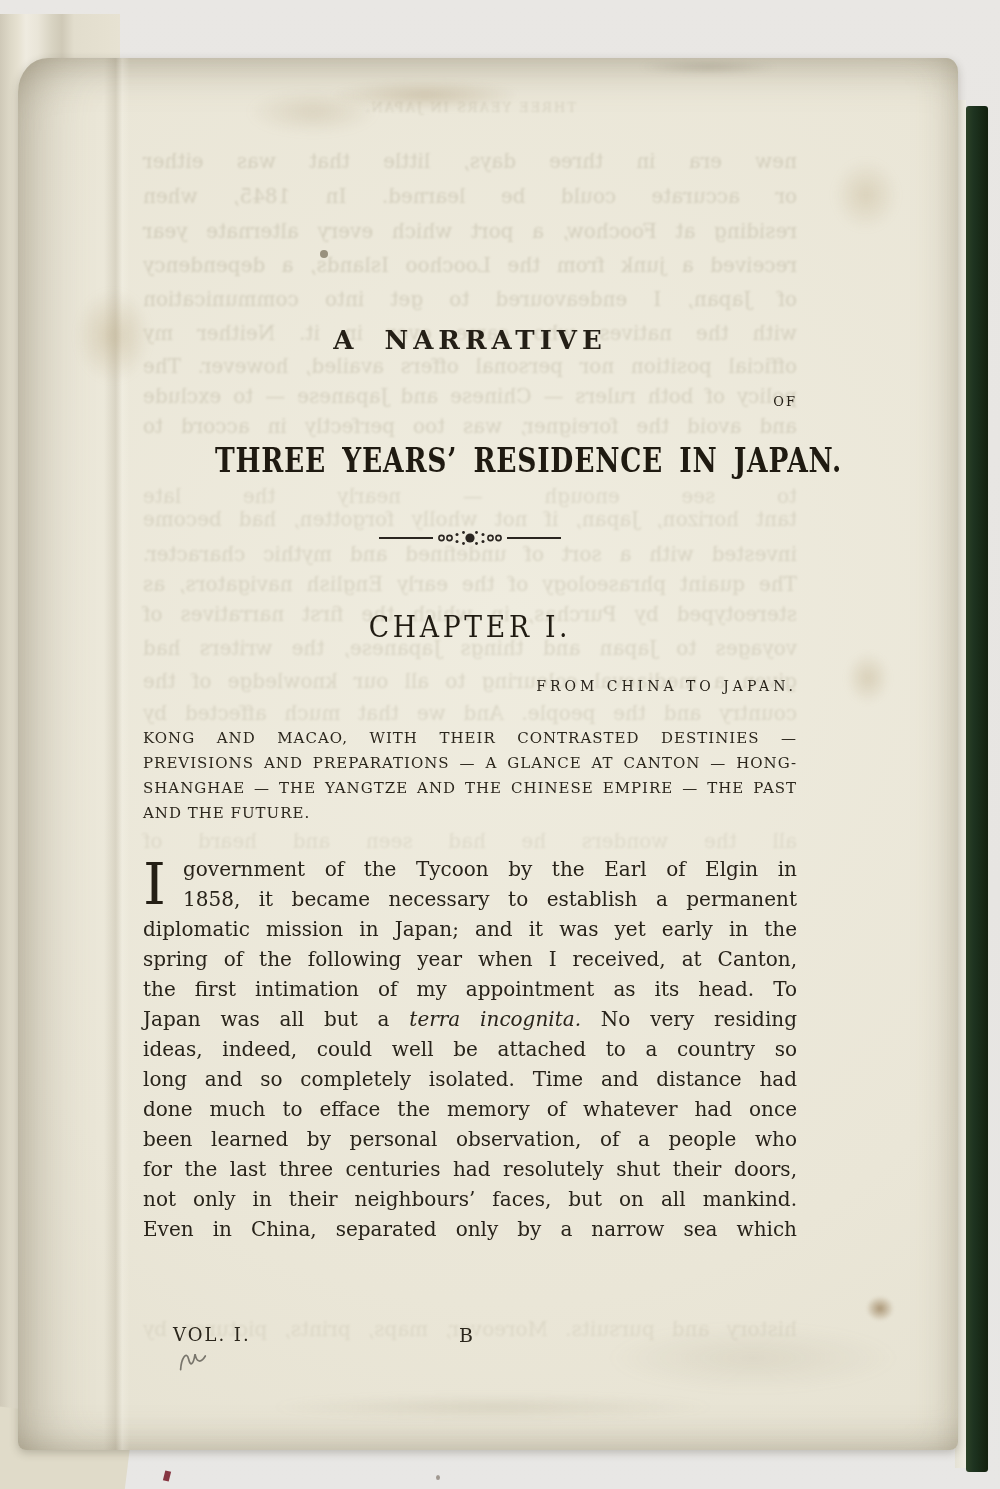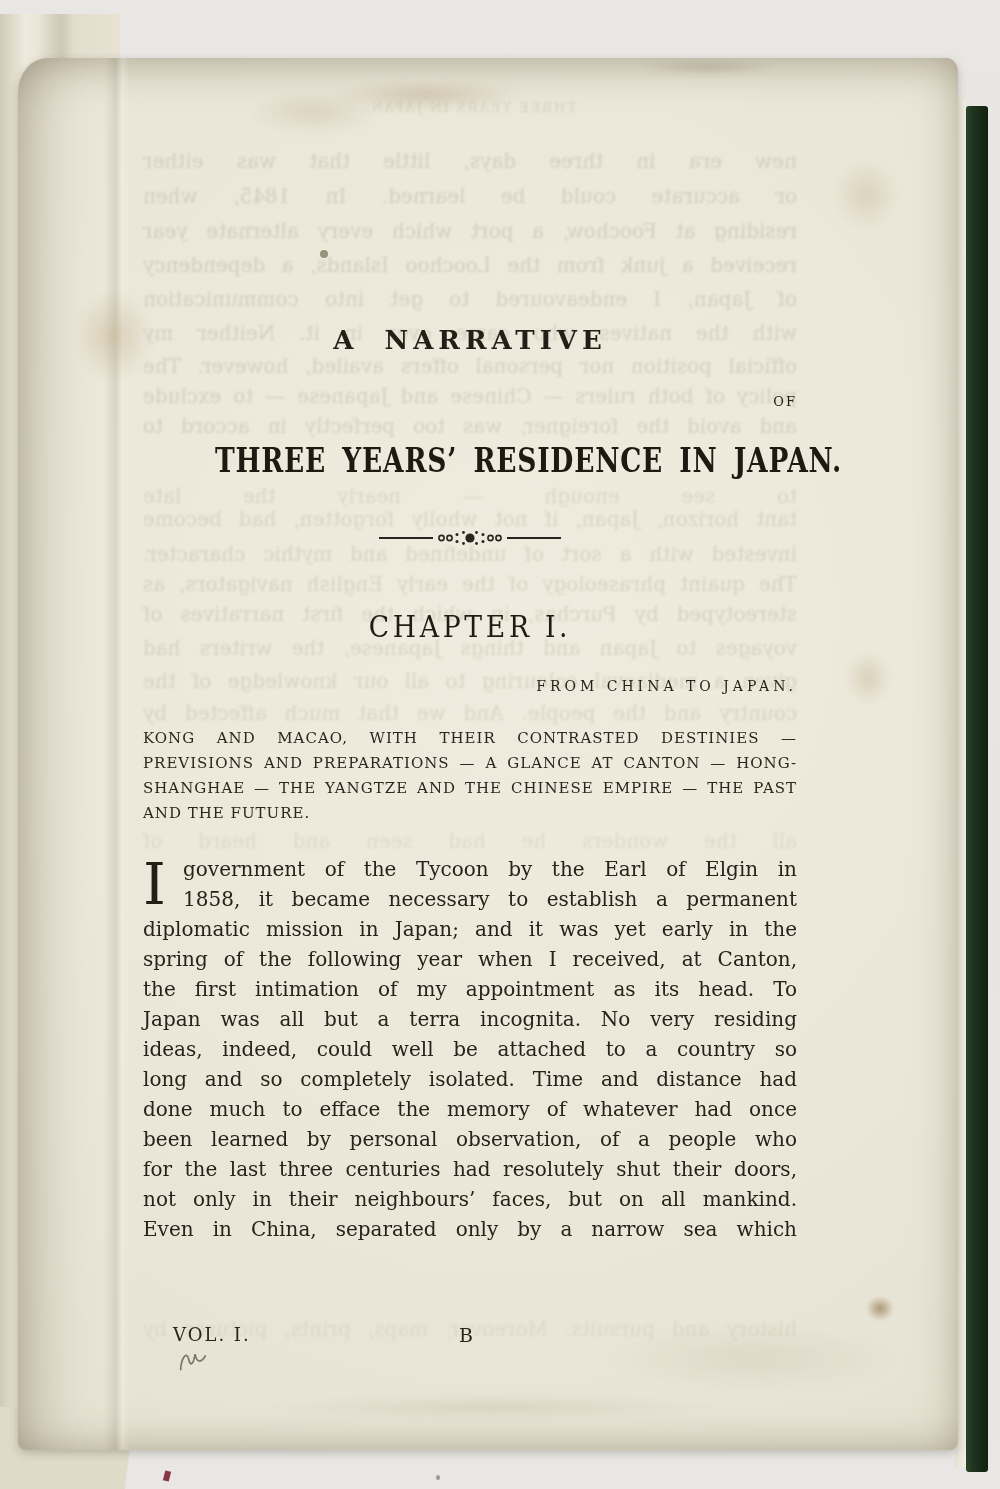--- a/index.html
+++ b/index.html
@@ -95,21 +95,21 @@
     height:25px;font-size:15px;letter-spacing:1px;color:#2b261c;
     text-align:justify;text-align-last:justify;white-space:nowrap;
   }
   .syn-line:last-child{text-align-last:left;}
   .body-par{position:absolute;top:799px;width:100%;}
   .body-line{
     height:30px;font-size:20px;color:#28231a;
     text-align:justify;text-align-last:justify;
   }
   .body-line:nth-child(1),.body-line:nth-child(2){padding-left:40px;}
-  .body-line .it{}
+  .body-line .it{font-style:italic;}
   .drop-cap{
     position:absolute;top:797px;left:0;
     font-size:58px;line-height:1;color:#241f15;
   }
   .footer-row{position:absolute;top:1266px;width:100%;height:26px;}
   .footer-vol{
     position:absolute;left:30px;font-size:18px;letter-spacing:2px;color:#2b261c;
   }
   .footer-sig{
     position:absolute;left:316px;font-size:19px;color:#2b261c;

